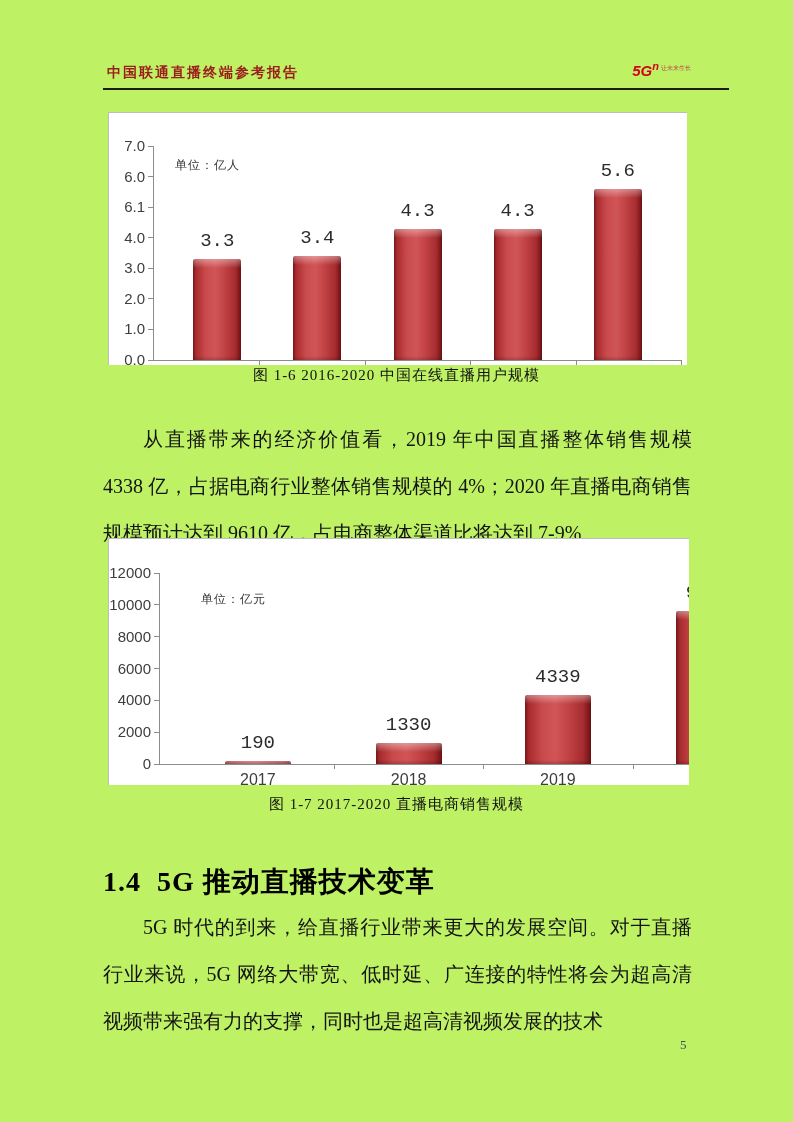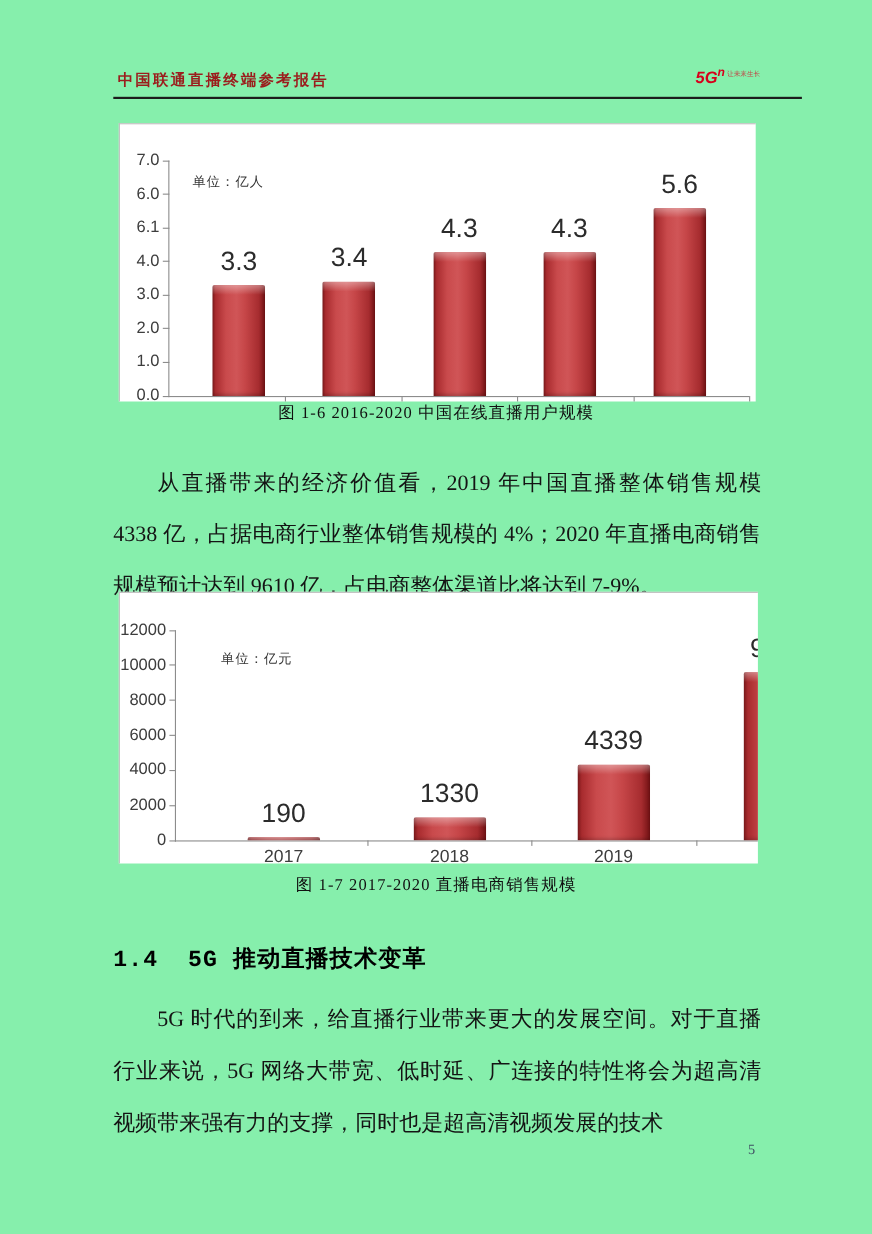--- a/index.html
+++ b/index.html
@@ -1,19 +1,19 @@
 <!DOCTYPE html>
 <html><head>
 <meta charset="utf-8">
 <style>
   html,body{margin:0;padding:0;background:#ffffff;}
   .page{
     position:relative;
     width:793px;height:1122px;
-    background:#86efac;
+    background:#bef264;
     font-family:"Liberation Serif","DejaVu Serif",serif;
     color:#1a1a1a;
     overflow:hidden;
   }
   
   .hdr{position:absolute;top:54px;left:103px;right:64px;height:32px;}
   .hdr-title{
     position:absolute;left:4px;bottom:4px;
     font-size:14px;font-weight:bold;color:#9b1d1d;letter-spacing:2px;
   }
@@ -52,42 +52,42 @@
   .bar{
     position:absolute;bottom:0;left:0;width:100%;
     border-radius:2px 2px 0 0;
     background:
       linear-gradient(180deg, rgba(255,255,255,.38), rgba(255,255,255,0) 9px),
       linear-gradient(90deg,#7c191b 0%,#a82b2e 6%,#c94a4c 26%,#d05557 46%,#c64648 62%,#a62c2f 88%,#701113 100%);
     box-shadow:inset 0 -2px 3px rgba(0,0,0,.18);
   }
   .dlabel{
     position:absolute;left:50%;transform:translateX(-50%);
-    font-size:24px;color:#2b2b2b;white-space:nowrap;
+    font-size:19px;color:#2b2b2b;white-space:nowrap;font-family:Liberation Mono, monospace;
   }
   .xlabel{
     position:absolute;top:calc(100% + 7px);left:50%;transform:translateX(-50%);
     font-size:16px;color:#3d3d3d;white-space:nowrap;
   }
   
   .caption{position:absolute;left:103px;width:587px;text-align:center;
            font-size:15px;color:#111;letter-spacing:1px;}
   .caption1{top:366px;}
   .caption2{top:795px;}
   .para{
     position:absolute;left:103px;width:589px;
     font-size:20px;line-height:47px;text-align:justify;text-indent:2em;
     color:#141414;
   }
   .para1{top:396px;}
   .para2{top:884px;}
   .section-heading{
     position:absolute;top:840px;left:103px;
-    font-family:Liberation Mono, monospace;
-    font-size:21px;font-weight:bold;color:#000;white-space:pre;letter-spacing:1px;
+    font-family:Liberation Serif, serif;
+    font-size:28px;font-weight:bold;color:#000;white-space:pre;letter-spacing:1px;
   }
   .page-num{
     position:absolute;top:1037px;left:680px;
     font-size:13px;color:#3f4f63;
     font-family:"Liberation Serif","DejaVu Serif",serif;
   }
 </style>
 </head>
 <body>
 

